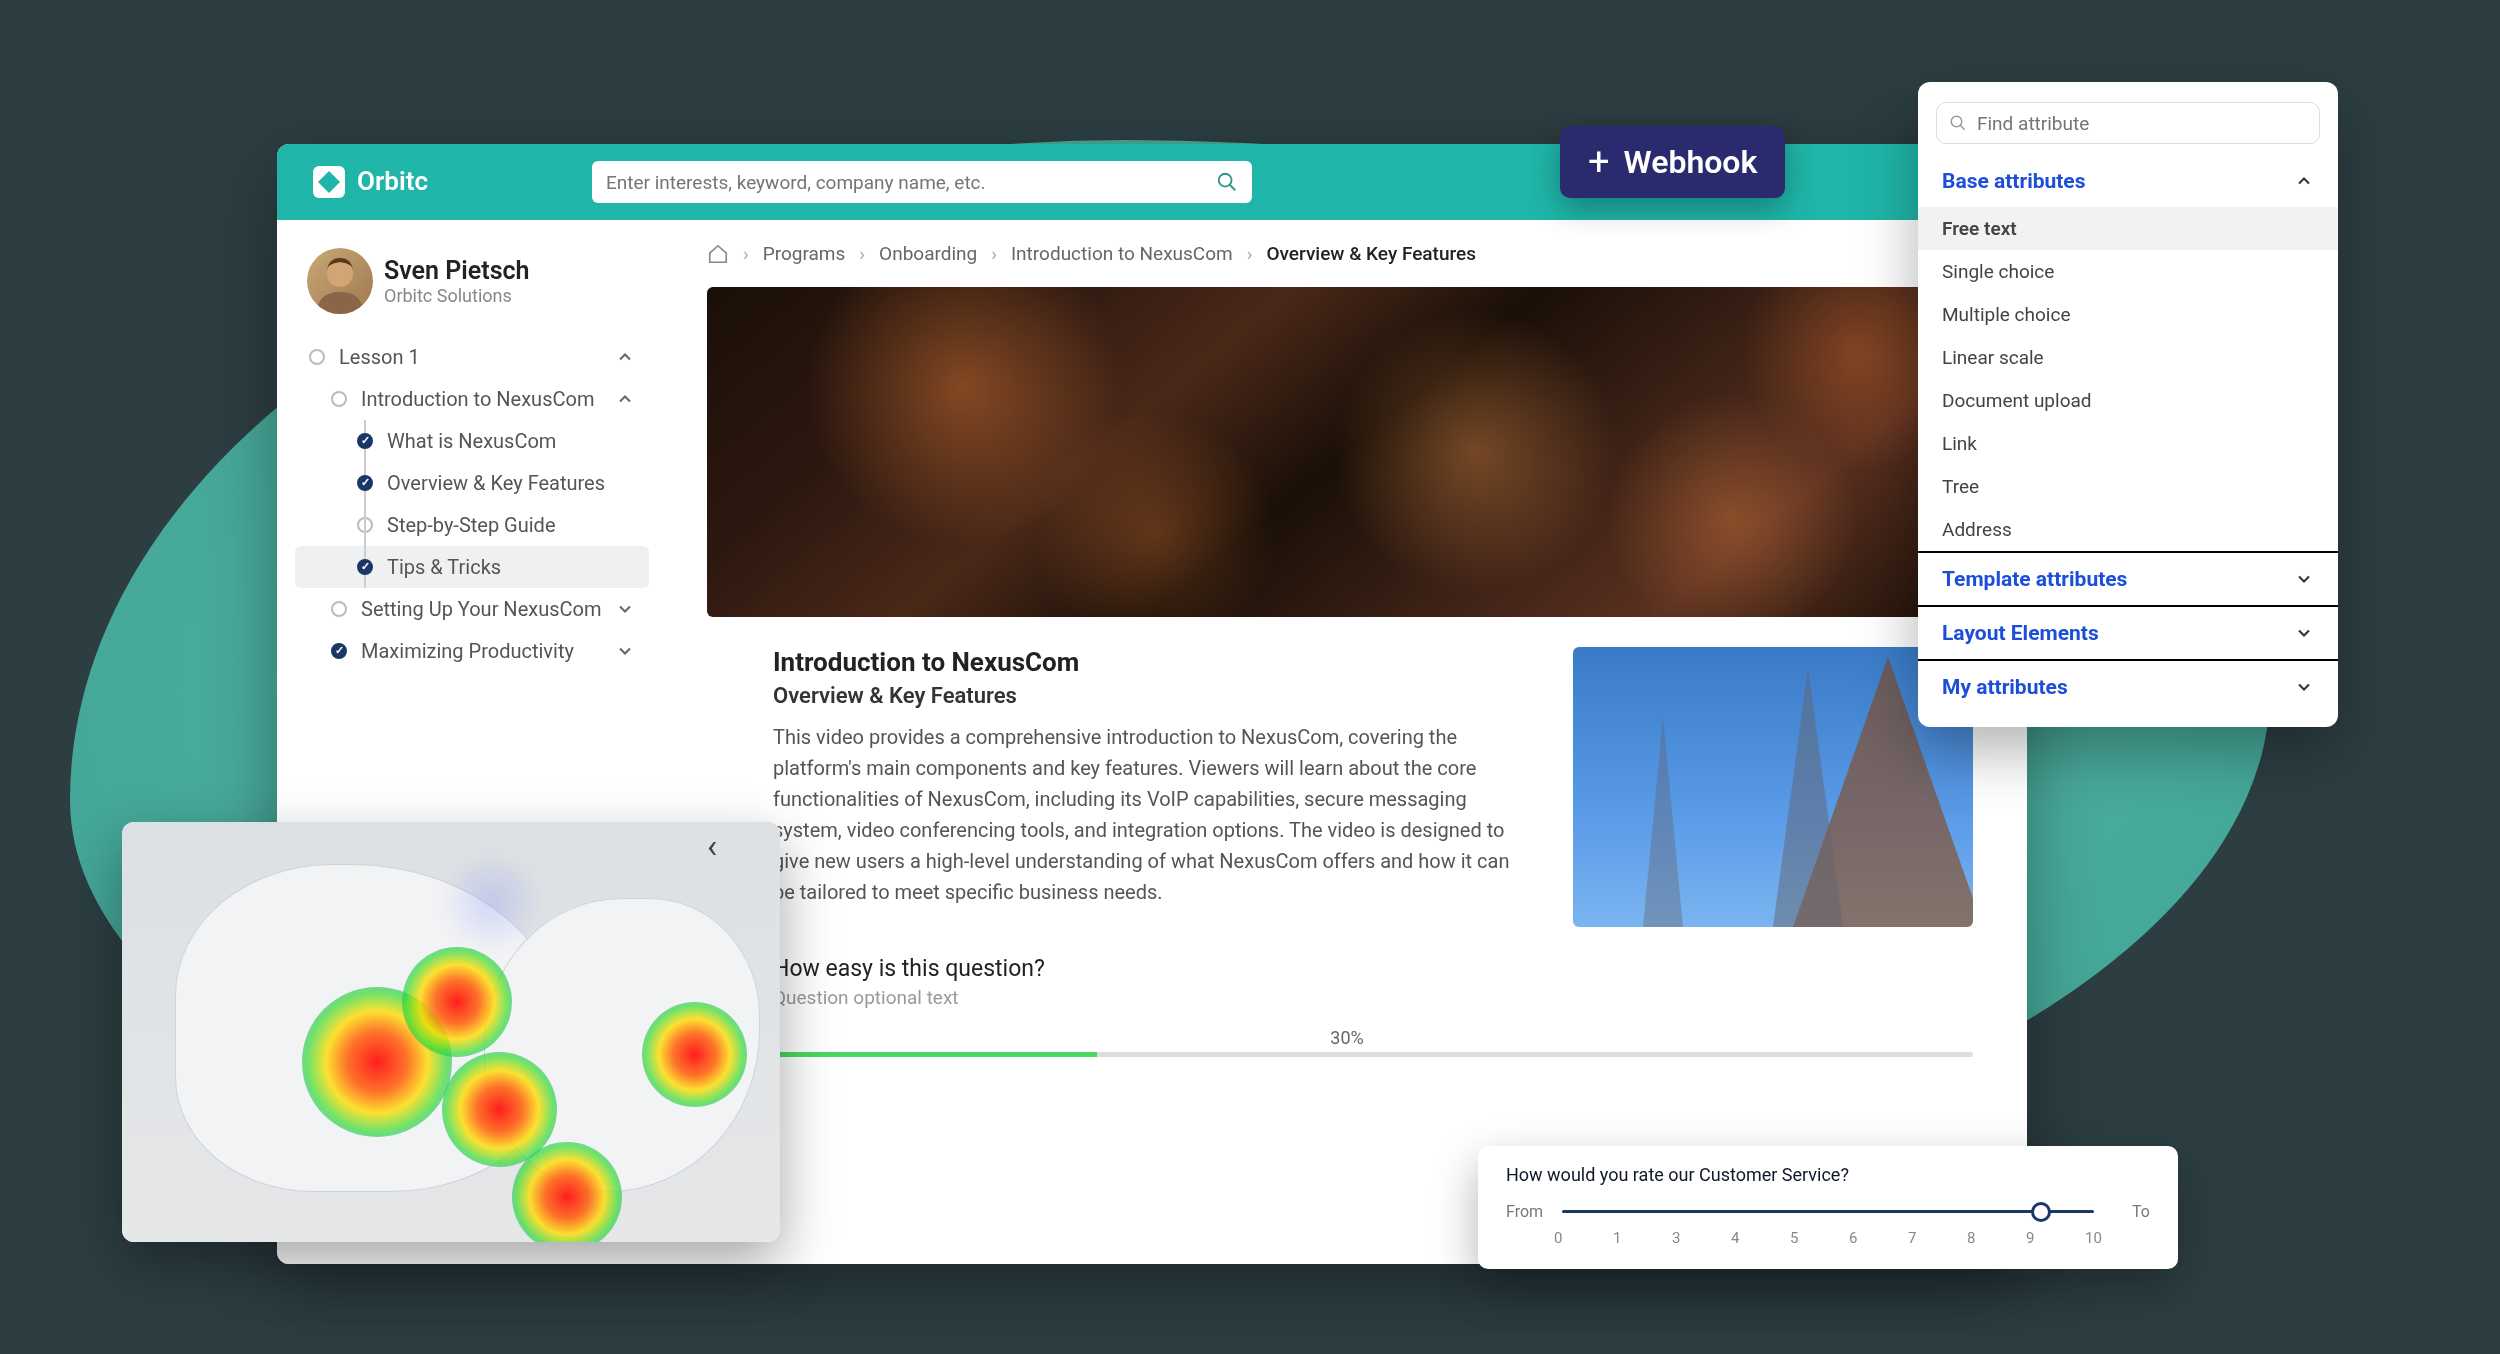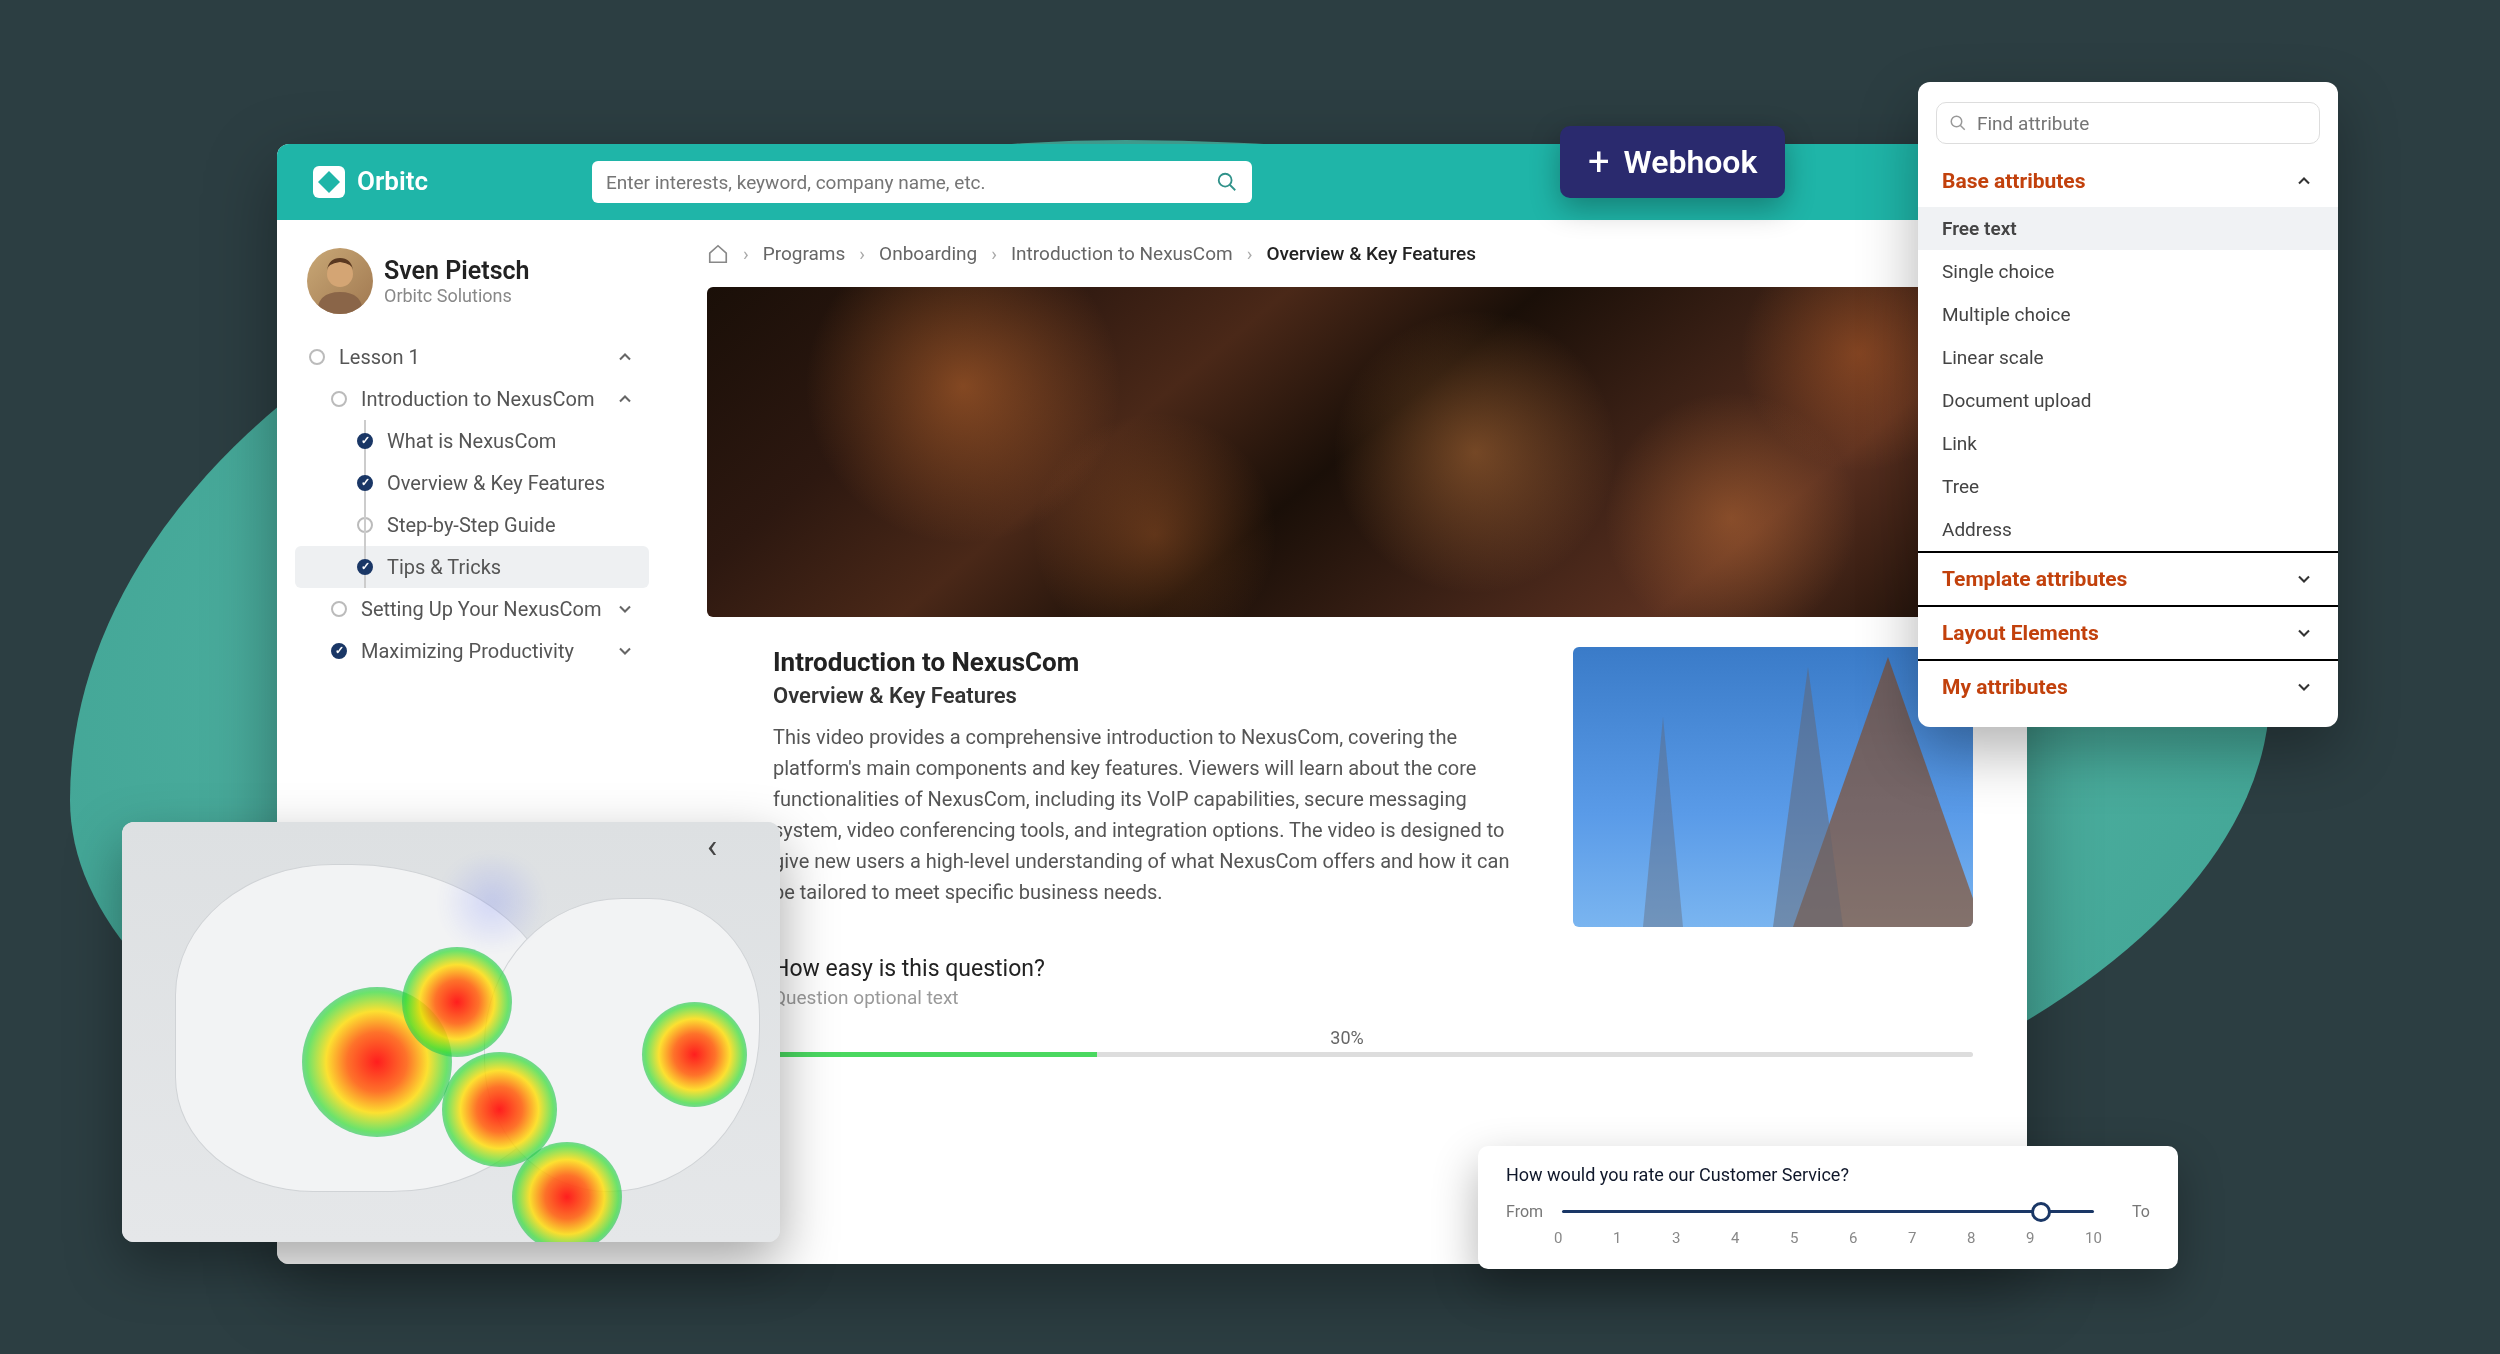--- a/index.html
+++ b/index.html
@@ -53,21 +53,21 @@
 .q-title{font-size:23px;font-weight:400;color:#222}
 .q-sub{font-size:19px;color:#999;margin-top:4px}
 .progress-bar{flex:1;height:5px;background:#ddd;border-radius:3px;overflow:hidden}
 .progress-fill{height:100%;width:30%;background:#4ad860}
 .progress-wrap{position:relative;padding:18px 54px}
 .webhook-btn{position:absolute;left:1560px;top:126px;background:#2a2a6e;color:#fff;font-size:32px;font-weight:600;padding:14px 28px;border-radius:10px;display:flex;align-items:center;gap:14px;box-shadow:0 10px 30px rgba(0,0,0,.3)}
 .webhook-btn .plus{font-size:38px;font-weight:400}
 .attr-panel{position:absolute;left:1918px;top:82px;width:420px;background:#fff;border-radius:12px;box-shadow:0 24px 60px rgba(0,0,0,.3);padding:14px 0}
 .attr-search{margin:6px 18px 10px;height:42px;border:1px solid #ddd;border-radius:10px;display:flex;align-items:center;padding:0 12px;gap:10px}
 .attr-search input{border:0;outline:0;flex:1;font-size:19px;color:#555}
-.attr-section{padding:14px 24px;display:flex;align-items:center;justify-content:space-between;font-size:21px;font-weight:700;color:#c2410c;border-top:1px solid transparent}
+.attr-section{padding:14px 24px;display:flex;align-items:center;justify-content:space-between;font-size:21px;font-weight:700;color:#1d4ed8;border-top:1px solid transparent}
 .attr-section.bordered{border-top:2px solid #000000}
 .attr-item{padding:10px 24px;font-size:19px;color:#444;cursor:pointer}
 .attr-item.sel{background:#f0f2f4;font-weight:600}
 .heatmap{position:absolute;left:122px;top:822px;width:658px;height:420px;border-radius:12px;background:#e8e9ea;box-shadow:0 22px 55px rgba(0,0,0,.35);overflow:hidden}
 .map-bg{position:absolute;inset:0;background:linear-gradient(180deg,#dde0e2 0%,#e5e7e9 100%)}
 .land{position:absolute;background:#f2f3f4;border:1px solid #d0d3d6}
 .hotspot{position:absolute;border-radius:50%}
 .hotspot .ring1{position:absolute;inset:0;border-radius:50%;background:radial-gradient(circle,rgba(255,30,30,1) 0%,rgba(255,100,20,.9) 28%,rgba(255,220,0,.8) 48%,rgba(50,220,50,.7) 66%,rgba(30,100,255,.5) 85%,rgba(30,100,255,0) 100%)}
 .slider-card{position:absolute;left:1478px;top:1146px;width:700px;background:#fff;border-radius:10px;box-shadow:0 18px 45px rgba(0,0,0,.3);padding:18px 28px 22px}
 .slider-q{font-size:18px;color:#0f172a;font-weight:400;margin-bottom:14px}

